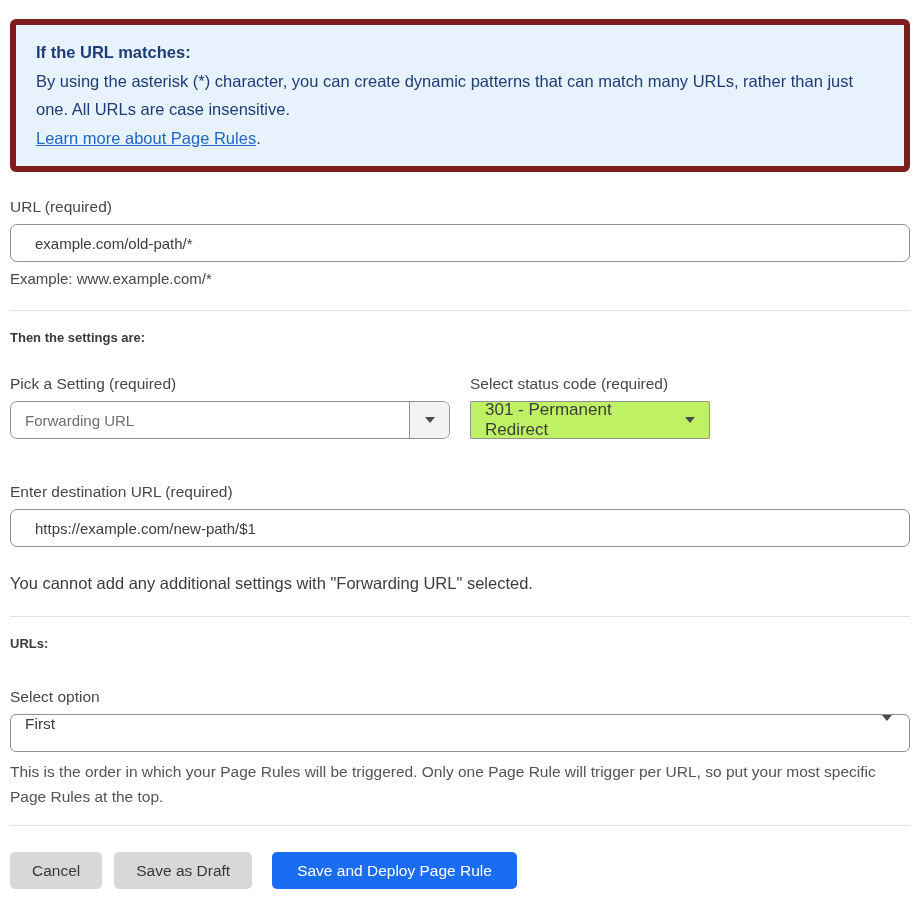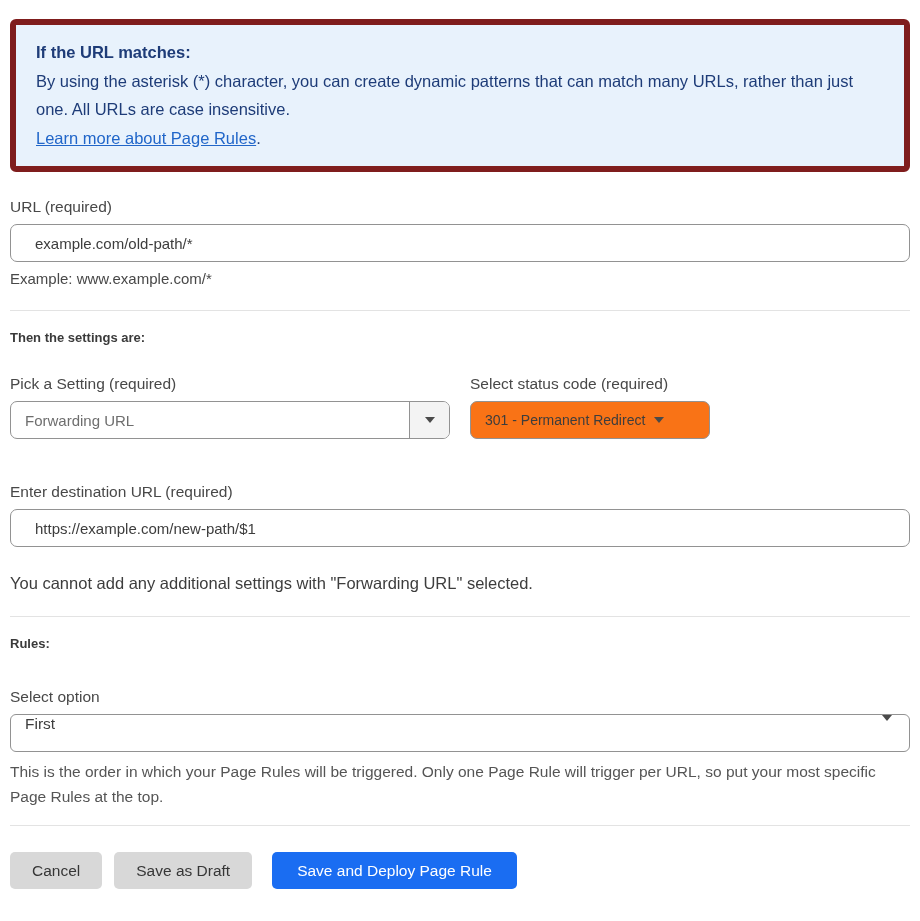--- a/index.html
+++ b/index.html
@@ -113,27 +113,27 @@
     width: 0; height: 0;
     border-left: 5.5px solid transparent;
     border-right: 5.5px solid transparent;
     border-top: 6.5px solid #4a4a4a;
   }
 
   .select-inline {
     margin-top: 8px;
     height: 38px;
     border: 1px solid #929292;
-    border-radius: 7px;
+    border-radius: 1px;
     display: flex;
     align-items: center;
     padding: 0 14px;
-    font-size: 14px;
-    color: #3d3d3d;
-    background: #f97316;
+    font-size: 17px;
+    color: #3d3d3d;
+    background: #bef264;
     cursor: pointer;
   }
   .select-inline .caret { margin-left: 9px; }
 
   .select-full {
     margin-top: 8px;
     height: 38px;
     border: 1px solid #929292;
     border-radius: 6px;
     display: flex;
@@ -236,21 +236,21 @@
     </div>
   </div>
 
   <div class="field-label destination-label">Enter destination URL (required)</div>
   <input class="text-input" type="text" value="https://example.com/new-path/$1" style="">
 
   <div class="note-text">You cannot add any additional settings with "Forwarding URL" selected.</div>
 
   <hr class="divider">
 
-  <div class="section-heading">Rules:</div>
+  <div class="section-heading">URLs:</div>
 
   <div class="field-label" style="margin-top:37px;">Select option</div>
   <div class="select-full">
     <span>First</span>
     <span class="caret"></span>
   </div>
   <div class="order-helper">This is the order in which your Page Rules will be triggered. Only one Page Rule will trigger per URL, so put your most specific Page Rules at the top.</div>
 
   <hr class="divider divider-bottom">
 

